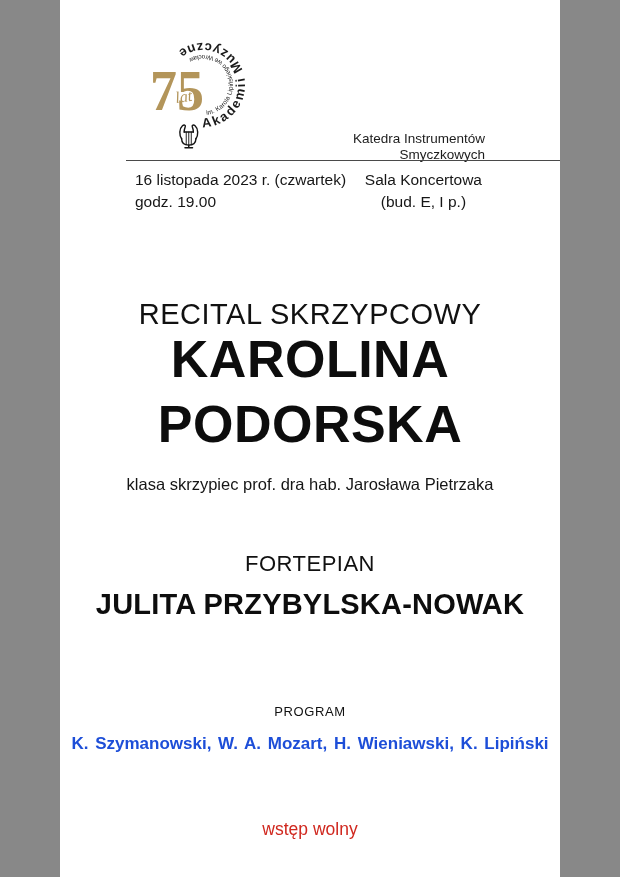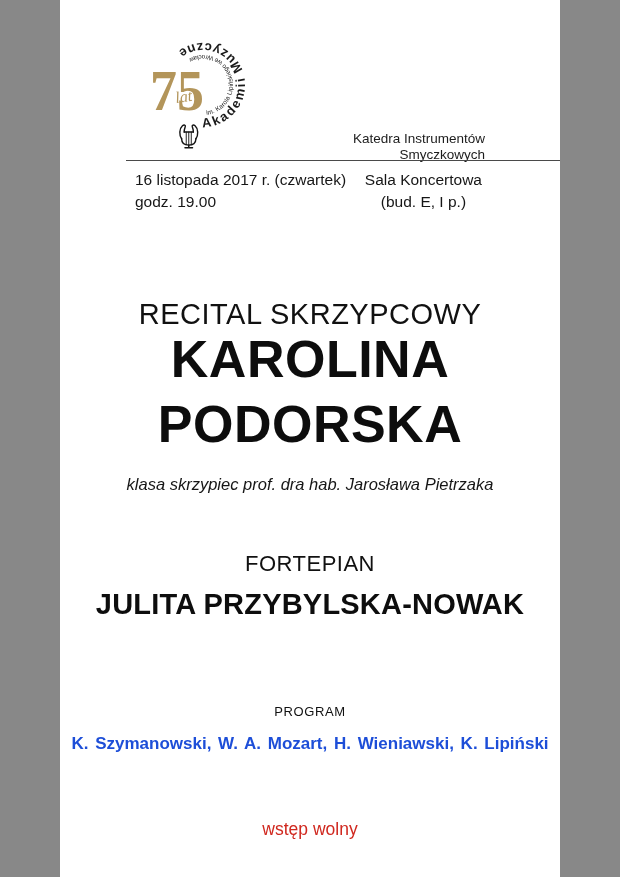--- a/index.html
+++ b/index.html
@@ -14,21 +14,21 @@
   .logo-svg{left:76px;top:40px;}
   .dept{top:103px;right:75px;text-align:right;font-size:13.5px;line-height:16px;color:#1c1c1c;margin-top:28px;}
   .rule{top:160px;left:66px;width:487px;height:1px;background:#4a4a4a;}
   .info-left{left:75px;top:169px;font-size:15.5px;line-height:21.5px;color:#161616;}
   .info-right{right:78px;top:169px;text-align:center;font-size:15.5px;line-height:21.5px;color:#161616;}
   
   .recital-type{top:298px;font-size:29px;letter-spacing:0.5px;font-weight:400;color:#111;}
   .performer{font-size:52px;font-weight:bold;line-height:52px;letter-spacing:0.5px;color:#0d0d0d;}
   .performer.l1{top:333px;}
   .performer.l2{top:398px;}
-  .class-note{top:475px;font-size:16.5px;font-style:italic;color:#161616;}
+  .class-note{top:475px;font-size:16.5px;color:#161616;}
   .accomp-role{top:551px;font-size:22px;letter-spacing:0.5px;color:#111;}
   .accomp-name{top:588px;font-size:29px;font-weight:bold;letter-spacing:0.2px;color:#0d0d0d;}
   .program-heading{top:704px;font-size:13px;letter-spacing:0.6px;color:#111;}
   .program-composers{top:734px;font-size:17px;font-weight:bold;word-spacing:2px;color:#1d4ed8;}
   .admission{top:819px;font-size:17.5px;}
 </style>
 </head>
 <body>
 
 <div class="page">
@@ -57,21 +57,21 @@
   </svg>
 
   <div class="abs dept">
     <div>Katedra Instrumentów</div>
     <div>Smyczkowych</div>
   </div>
 
   <div class="abs rule"></div>
 
   <div class="abs info-left">
-    <div>16 listopada 2017 r. (czwartek)</div>
+    <div>16 listopada 2023 r. (czwartek)</div>
     <div>godz. 19.00</div>
   </div>
   <div class="abs info-right">
     <div>Sala Koncertowa</div>
     <div>(bud. E, I p.)</div>
   </div>
 
   <div class="abs centered recital-type">RECITAL SKRZYPCOWY</div>
   <div class="abs centered performer l1">KAROLINA</div>
   <div class="abs centered performer l2">PODORSKA</div>

